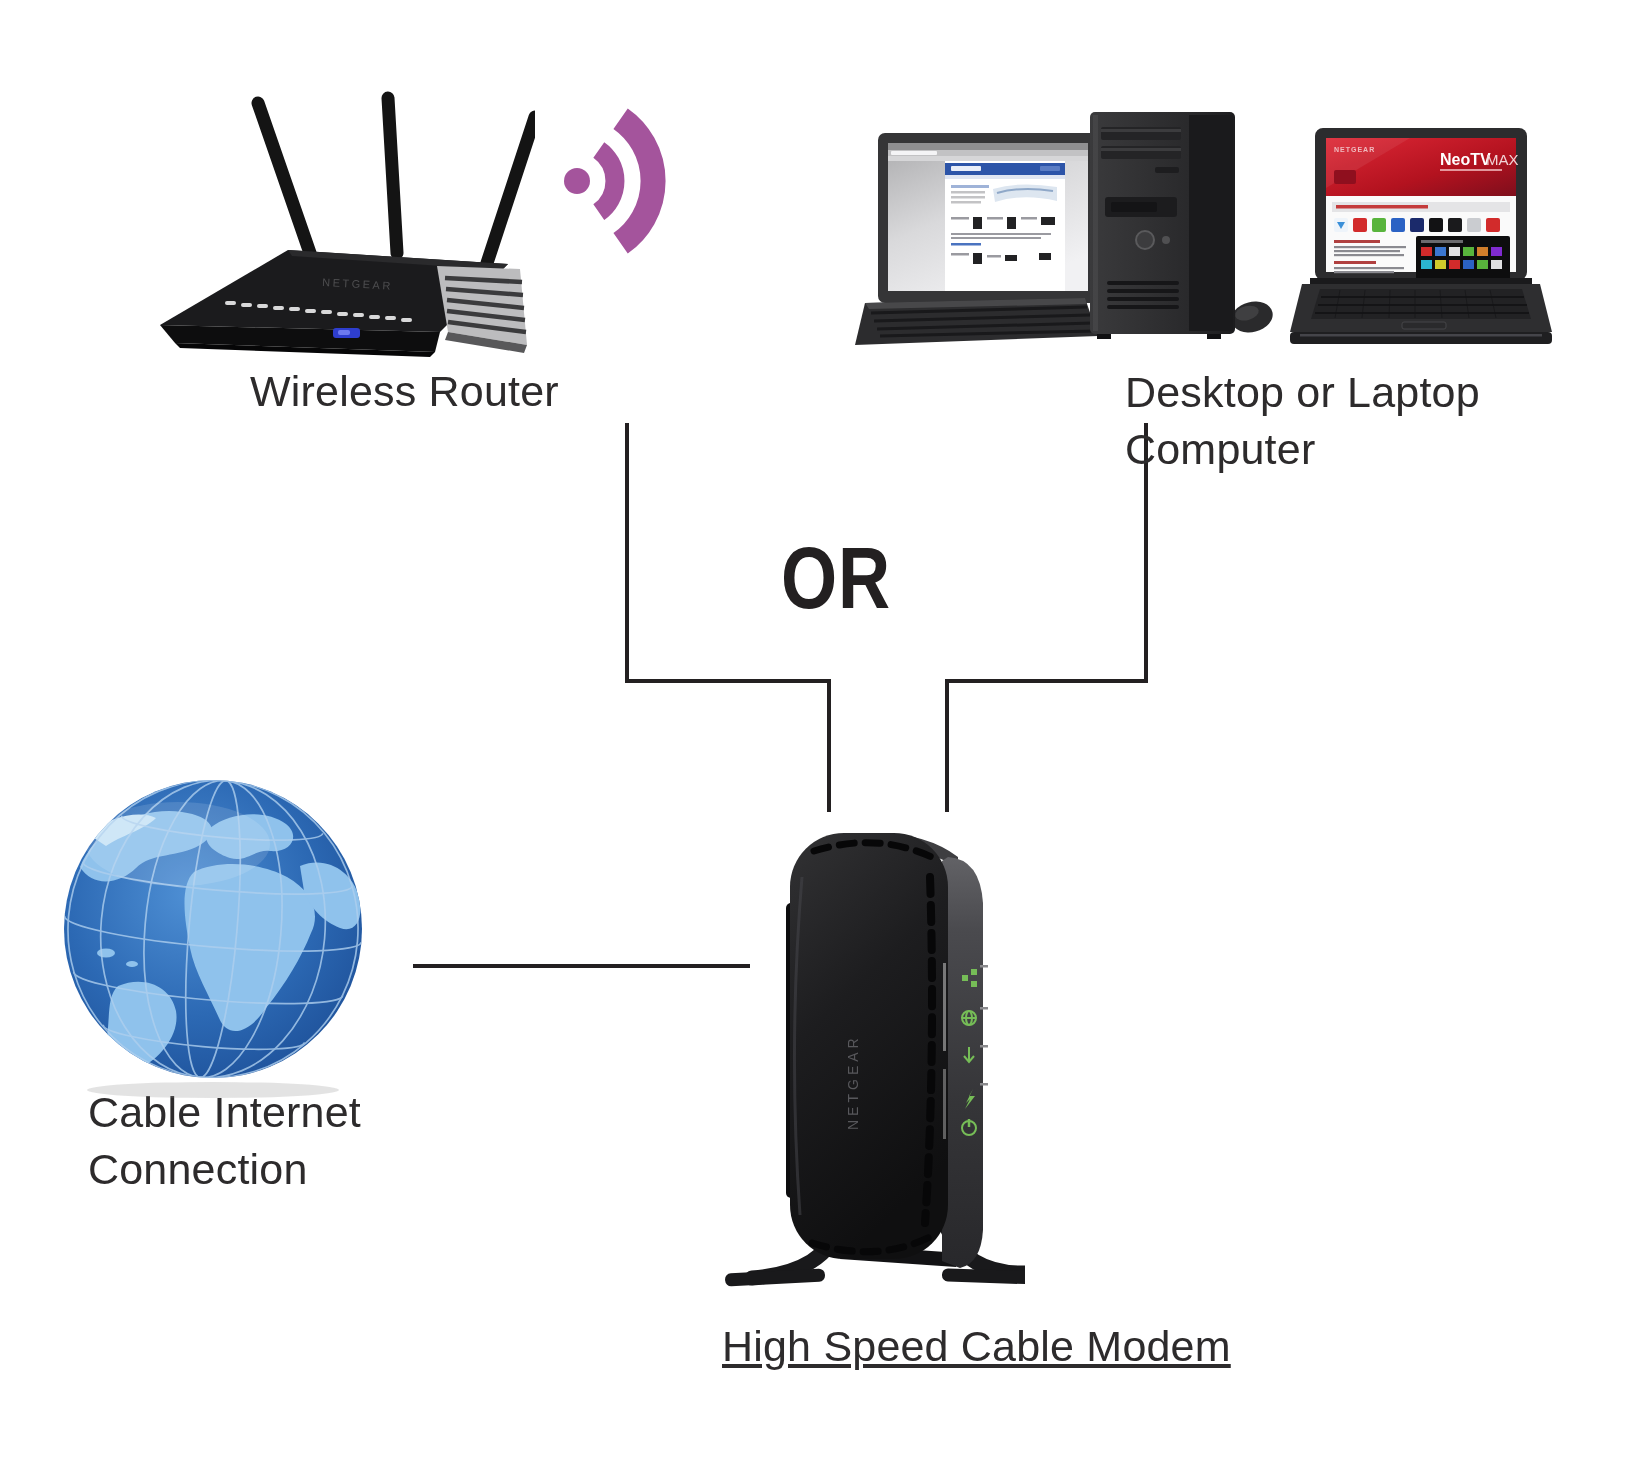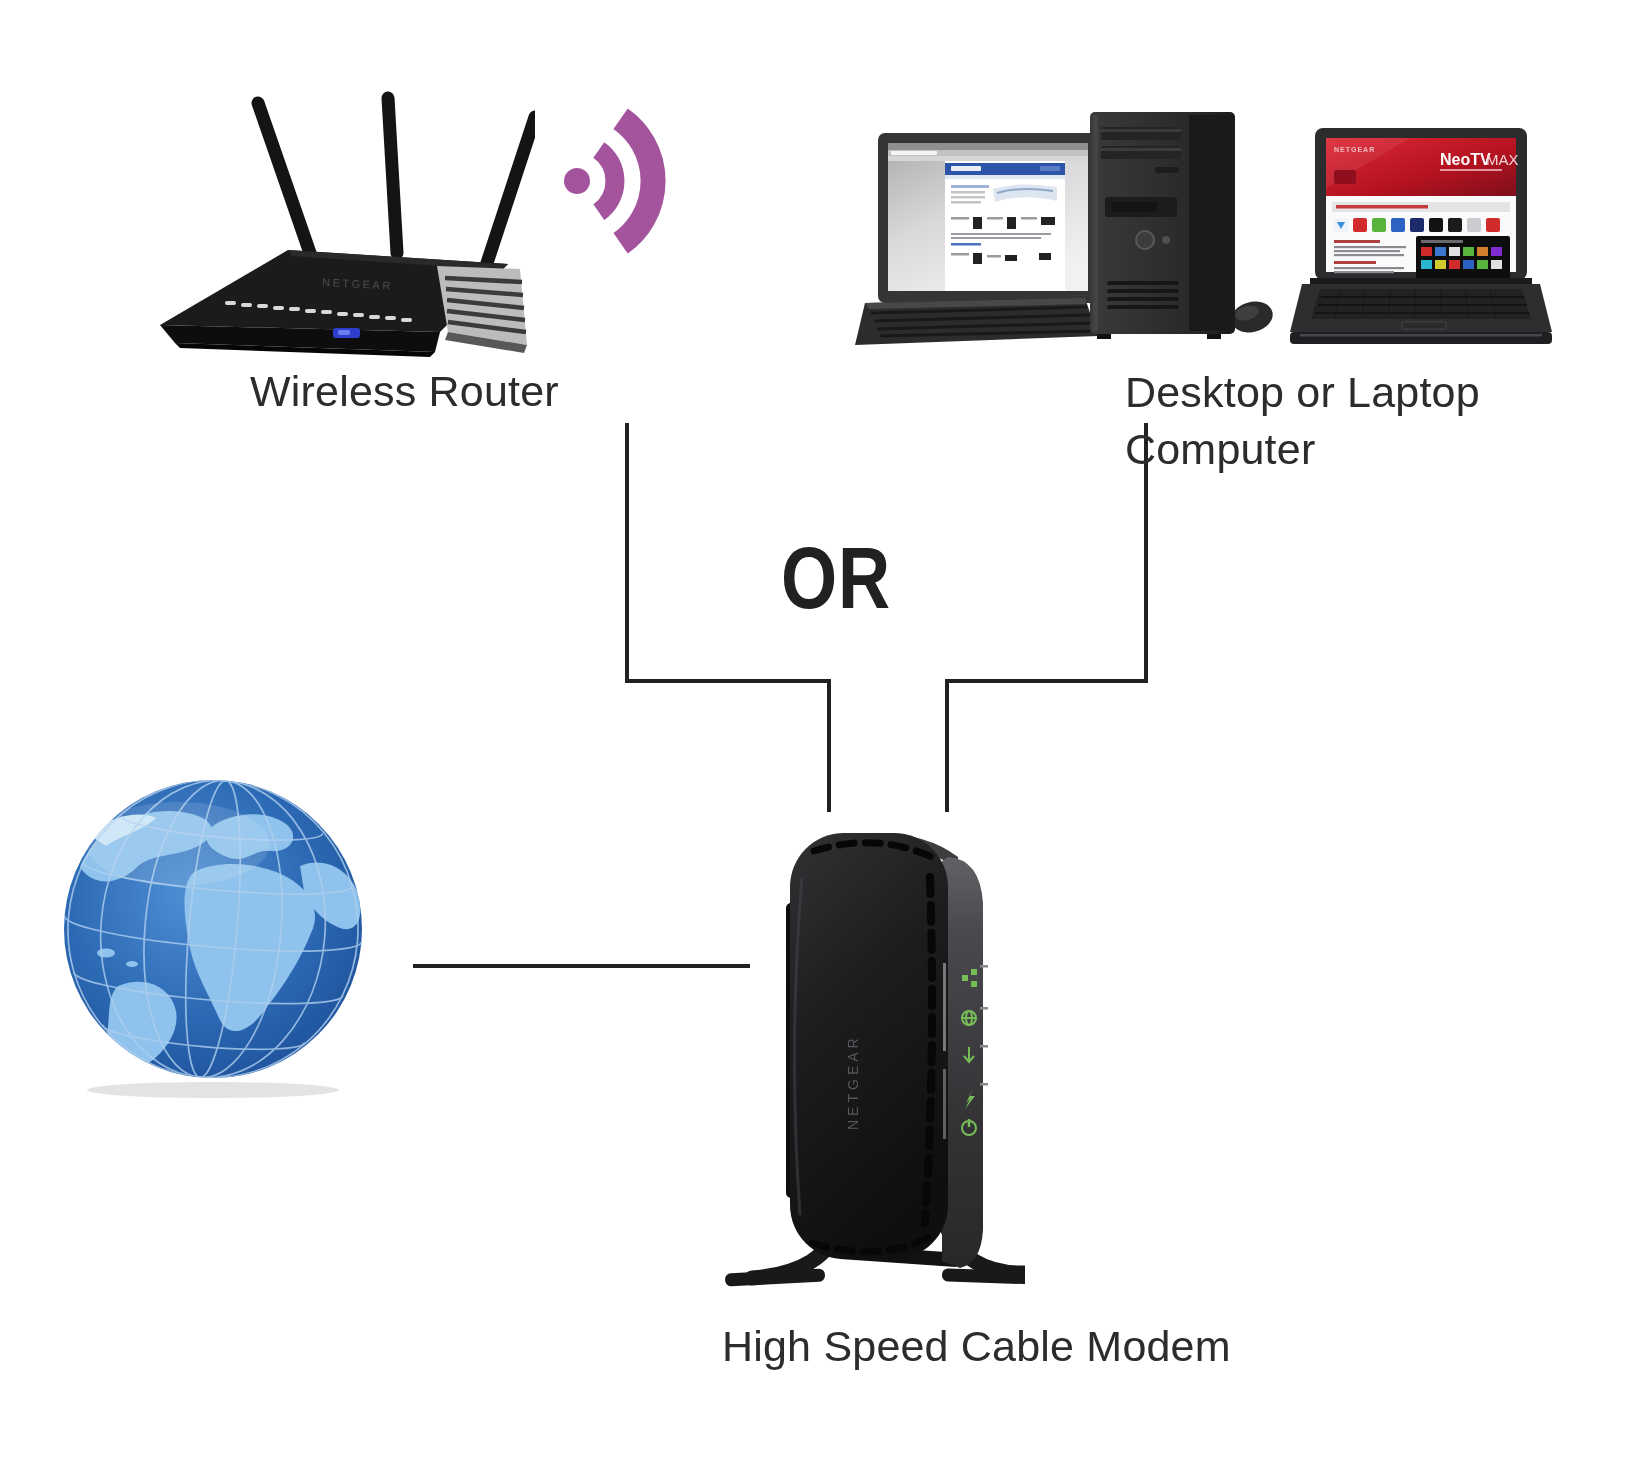--- a/index.html
+++ b/index.html
@@ -33,23 +33,25 @@
 
   <div class="label" style="left:250px;top:363px;">
     <span>Wireless Router</span>
   </div>
 
   <div class="or" style="left:781px;top:534px;">
     <span>OR</span>
   </div>
 
   <div class="label" style="left:88px;top:1084px;">
-  </div>
-
-  <div class="label" style="left:722px;top:1318px;">
+    <div>Cable Internet</div>
+    <div>Connection</div>
+  </div>
+
+  <div class="label" style="left:722px;top:1318px;text-decoration:underline;">
     <div>High Speed Cable Modem</div>
   </div>
 
   <svg style="left:140px;top:60px;" width="395" height="300" viewBox="0 0 395 300">
     <g>
       <line x1="118" y1="43" x2="170" y2="193" stroke="#141414" stroke-width="13" stroke-linecap="round"></line>
       <line x1="248" y1="38" x2="257" y2="193" stroke="#141414" stroke-width="13" stroke-linecap="round"></line>
       <line x1="395" y1="57" x2="347" y2="203" stroke="#141414" stroke-width="13" stroke-linecap="round"></line>
     </g>
     <g>

